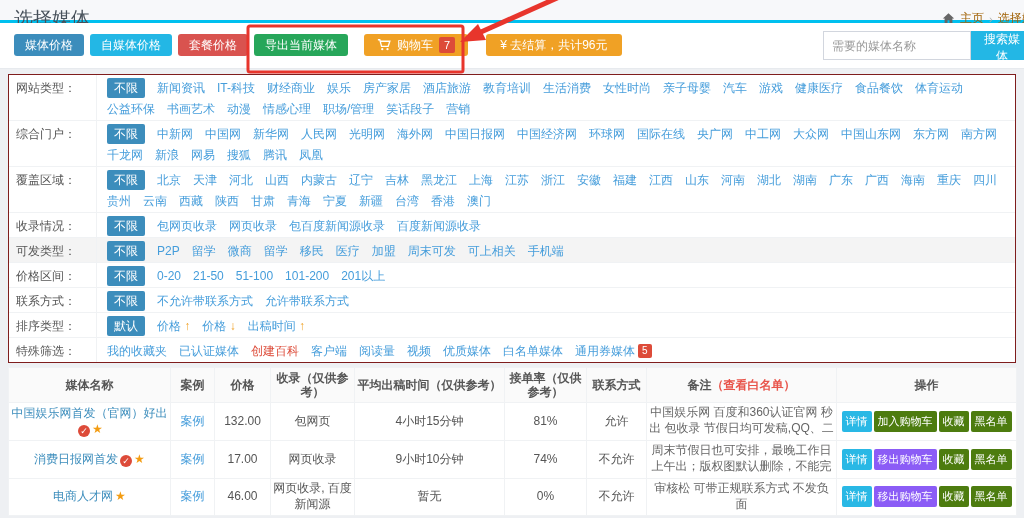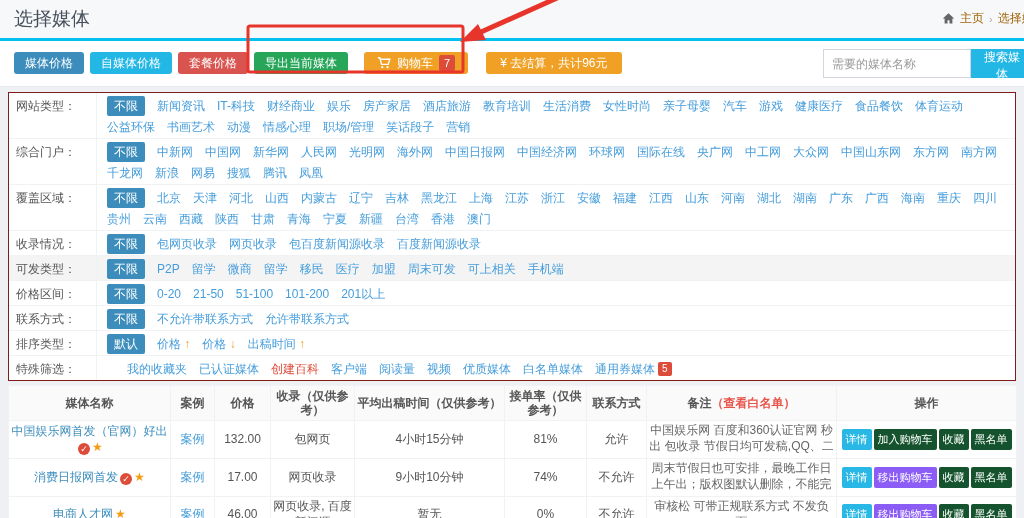--- a/index.html
+++ b/index.html
@@ -5,21 +5,21 @@
 * { box-sizing: border-box; margin: 0; padding: 0; }
 body {
   width: 1024px; height: 518px; overflow: hidden; position: relative;
   background: #eef0f3; color: #555;
   font-family: "Liberation Sans", "DejaVu Sans", sans-serif;
 }
 a { text-decoration: none; cursor: pointer; }
 button { font-family: inherit; cursor: pointer; }
 
 
-.topbar { height: 38px; background: #f7f8fa; position: relative; }
+.topbar { height: 20px; background: #f7f8fa; position: relative; }
 .page-title { position: absolute; left: 14px; top: 6px; font-size: 19px; color: #47505a; font-weight: normal; }
 .crumb { position: absolute; left: 942px; top: 10px; white-space: nowrap; font-size: 12px; color: #777;
   display: flex; align-items: center; gap: 5px; }
 .crumb .sep { color: #aaa; font-size: 11px; }
 .crumb a { color: #a16207; }
 .divider { height: 3px; background: #00c0ef; }
 
 
 .toolbar { background: #fff; border-bottom: 1px solid #e7eaee; padding: 9px 14px 10px; height: 46px;
   display: flex; align-items: center; position: relative; }
@@ -29,21 +29,21 @@
 .btn-checkout { background: #f0a125; margin-left: 12px; padding: 0 14px; }
 .searchbox { position: absolute; left: 823px; top: 8px; display: flex; }
 .searchbox input { width: 148px; height: 29px; border: 1px solid #d2d6de; padding: 0 8px; font-size: 12px;
   color: #555; outline: none; font-family: inherit; background: #fff; }
 .searchbox input::placeholder { color: #999; }
 .btn-search { height: 29px; background: #23b7e5; border: none; color: #fff; font-size: 12px; padding: 0 10px; width: 62px; }
 
 
 .filter-panel { margin: 5px 8px 0; background: #fff; border: 1px solid #7f1d1d; }
 .frow { display: flex; border-bottom: 1px solid #f0f2f4; }
-.frow:last-child { border-bottom: none; gap: 20px; }
+.frow:last-child { border-bottom: none; }
 .frow.gray { background: #f4f4f4; }
 .flabel { width: 88px; min-width: 88px; padding: 5px 0 1px 7px; font-size: 12px; color: #555;
   border-right: 1px solid #f0f2f4; }
 .fops { flex: 1; padding: 2px 4px 1px 10px; line-height: 20px; }
 .fopt { display: inline-block; font-size: 12px; color: #459ddb; margin-right: 12px; line-height: 20px; }
 .fopt.sel { background: #3c8dbc; color: #fff; padding: 1px 7px; border-radius: 2px; line-height: 18px; }
 .fopt.red { color: #dd4b39; }
 .arrow { color: #f0a125; }
 .mini-badge { display: inline-block; background: #dd4b39; color: #fff; font-size: 10px; padding: 0 4px;
   margin-left: 3px; border-radius: 2px; line-height: 14px; vertical-align: 1px; }
@@ -56,21 +56,21 @@
 td { padding: 2px; line-height: 1.3; }
 .red { color: #e8544a; }
 .media-link { color: #3c8dbc; }
 .case-link { color: #459ddb; }
 .vcheck { display: inline-block; width: 12px; height: 12px; background: #dd4b39; color: #fff; border-radius: 50%;
   font-size: 9px; line-height: 12px; margin-left: 2px; vertical-align: -1px; text-align: center; }
 .star { color: #f39c12; font-size: 12px; margin-left: 2px; }
 .remark { max-height: 33px; overflow: hidden; color: #666; }
 .abtn { border: none; border-radius: 2px; color: #fff; font-size: 11px; padding: 3px 4px; margin: 0 1px; white-space: nowrap; }
 .abtn.info { background: #29b8e5; }
-.abtn.warning { background: #14532d; }
+.abtn.warning { background: #4d7c0f; }
 .abtn.danger { background: #8b5cf6; }
 
 
 .anno { position: absolute; left: 0; top: 0; pointer-events: none; z-index: 40; }
 </style>
 </head>
 <body>
 
 <div class="topbar">
   <h1 class="page-title">选择媒体</h1>

